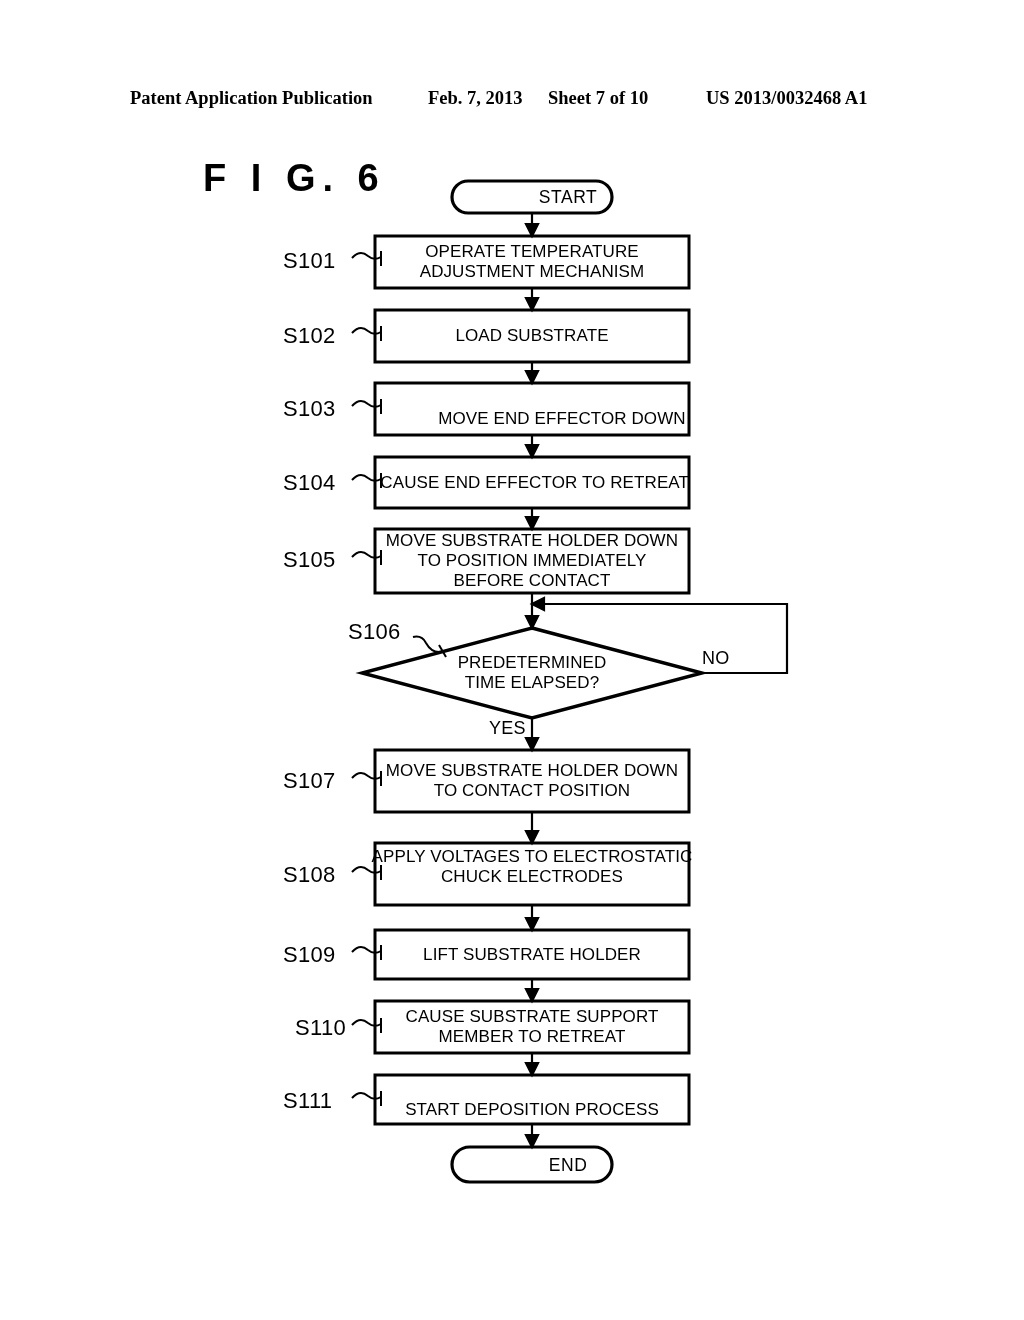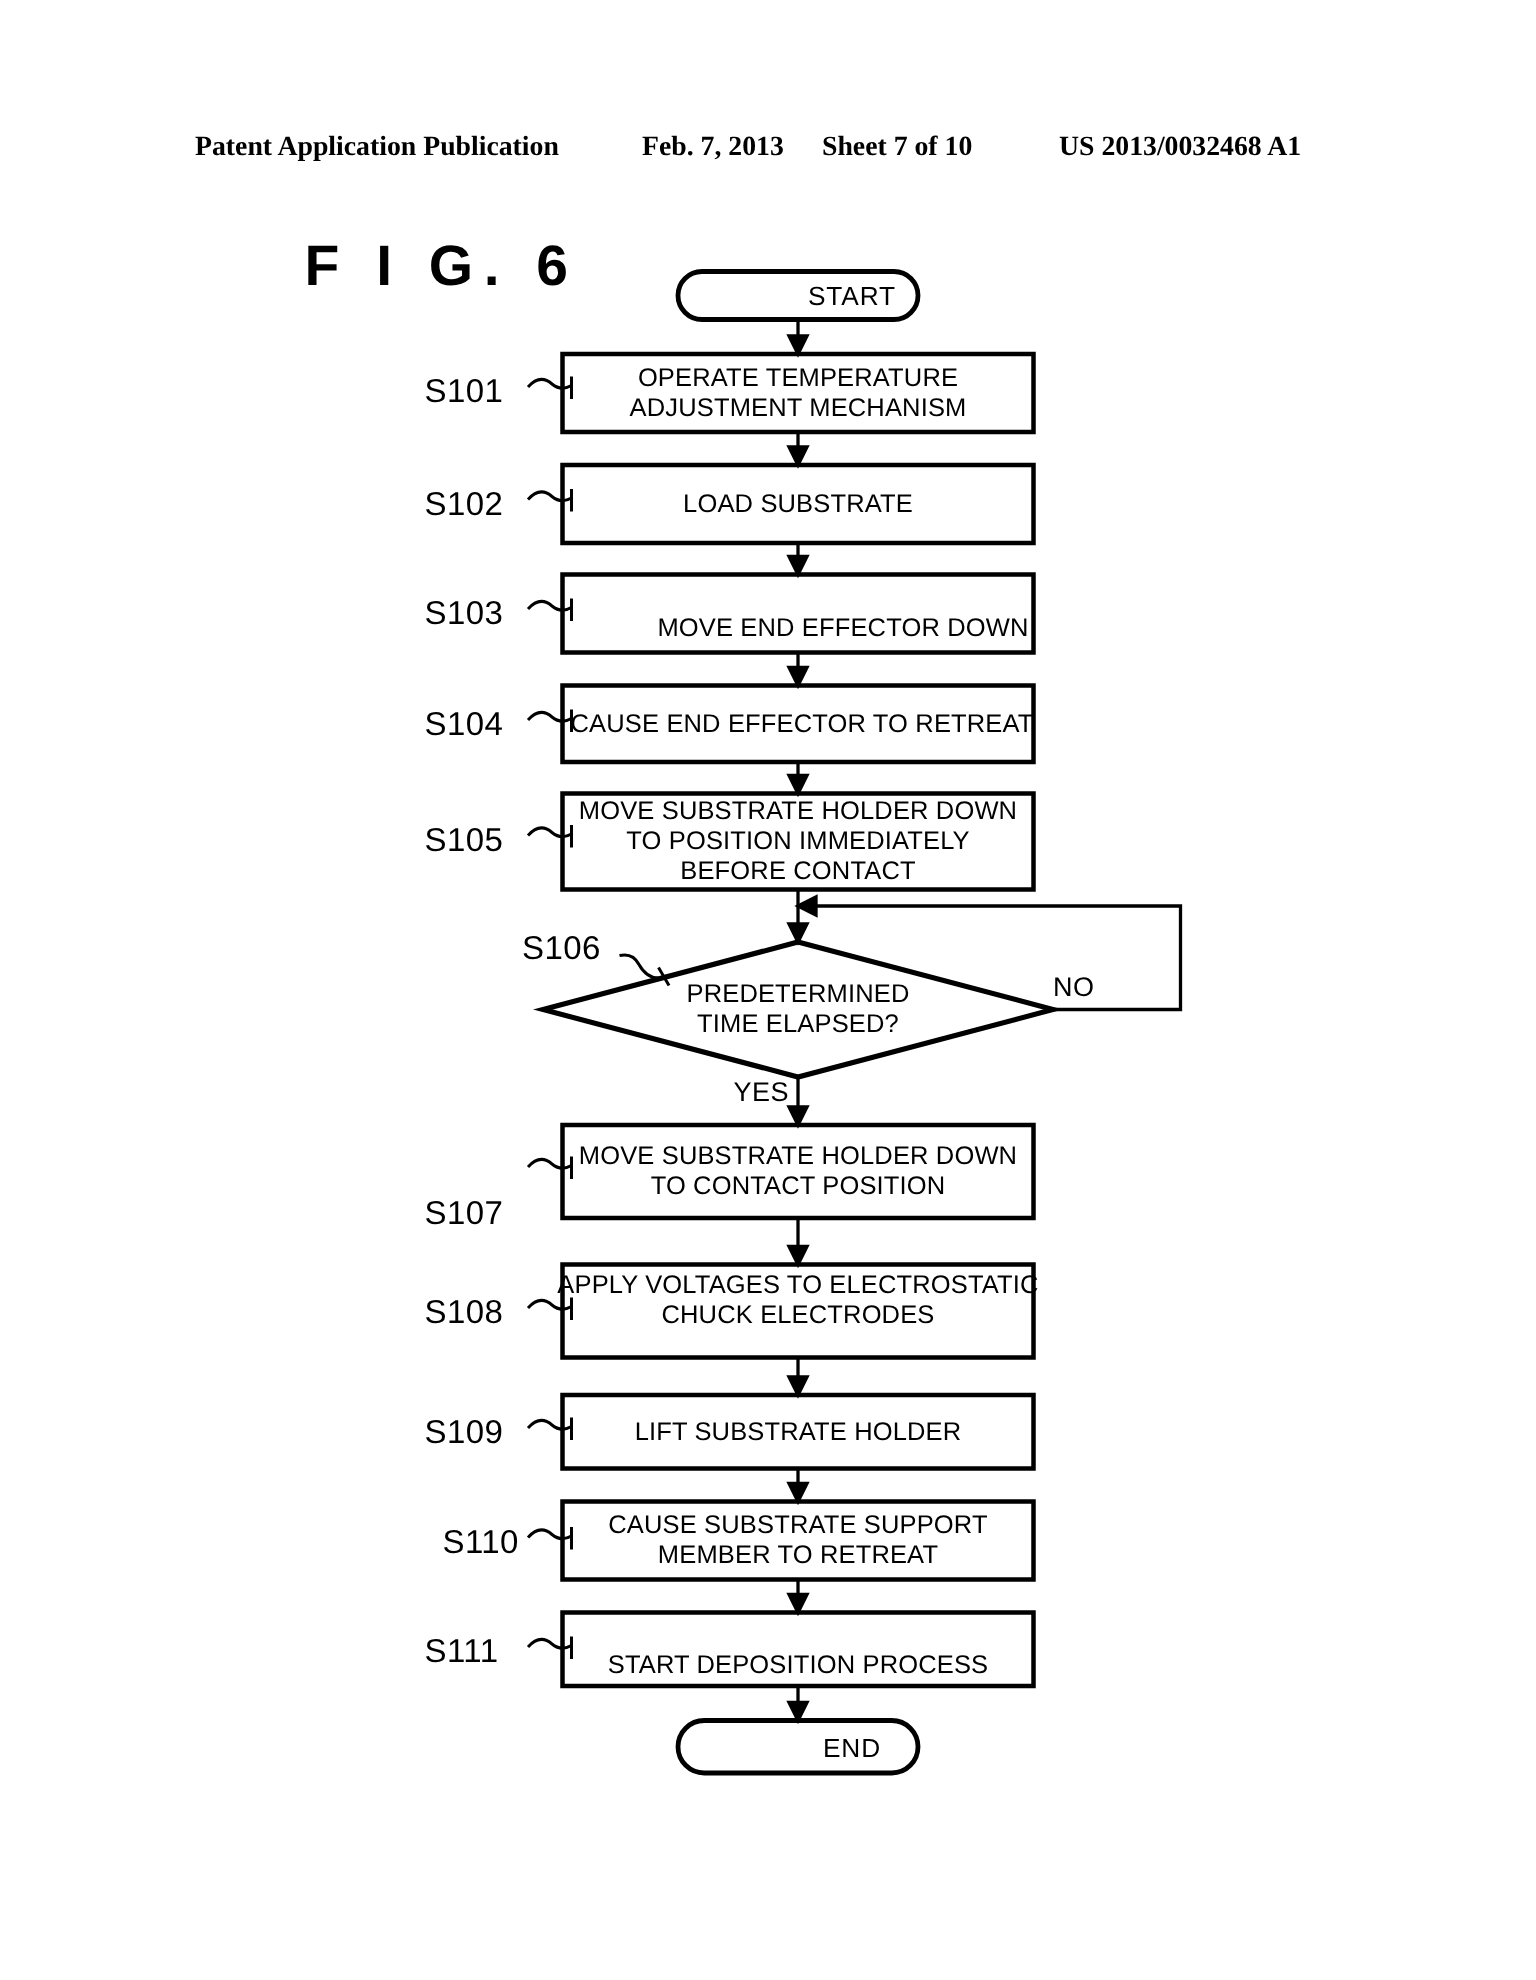--- a/index.html
+++ b/index.html
@@ -239,21 +239,21 @@
   <span class="ln">TIME ELAPSED?</span>
 </div>
 <div class="step-label" style="left:348px; top:619px;">S106</div>
 <div class="branch-label" style="left:489px; top:718px;">YES</div>
 <div class="branch-label" style="left:702px; top:648px;">NO</div>
 
 <div class="node-text" style="left:375px; top:750px; width:314px; height:62px;">
   <span class="ln">MOVE SUBSTRATE HOLDER DOWN</span>
   <span class="ln">TO CONTACT POSITION</span>
 </div>
-<div class="step-label" style="left:283px; top:768px;margin-top:28px;">S107</div>
+<div class="step-label" style="left:283px; top:768px;">S107</div>
 
 <div class="node-text" style="left:375px; top:843px; width:314px; height:48px;">
   <span class="ln">APPLY VOLTAGES TO ELECTROSTATIC</span>
   <span class="ln">CHUCK ELECTRODES</span>
 </div>
 <div class="step-label" style="left:283px; top:862px;">S108</div>
 
 <div class="node-text" style="left:375px; top:930px; width:314px; height:49px;border-radius:21px;">
   <span class="ln">LIFT SUBSTRATE HOLDER</span>
 </div>

